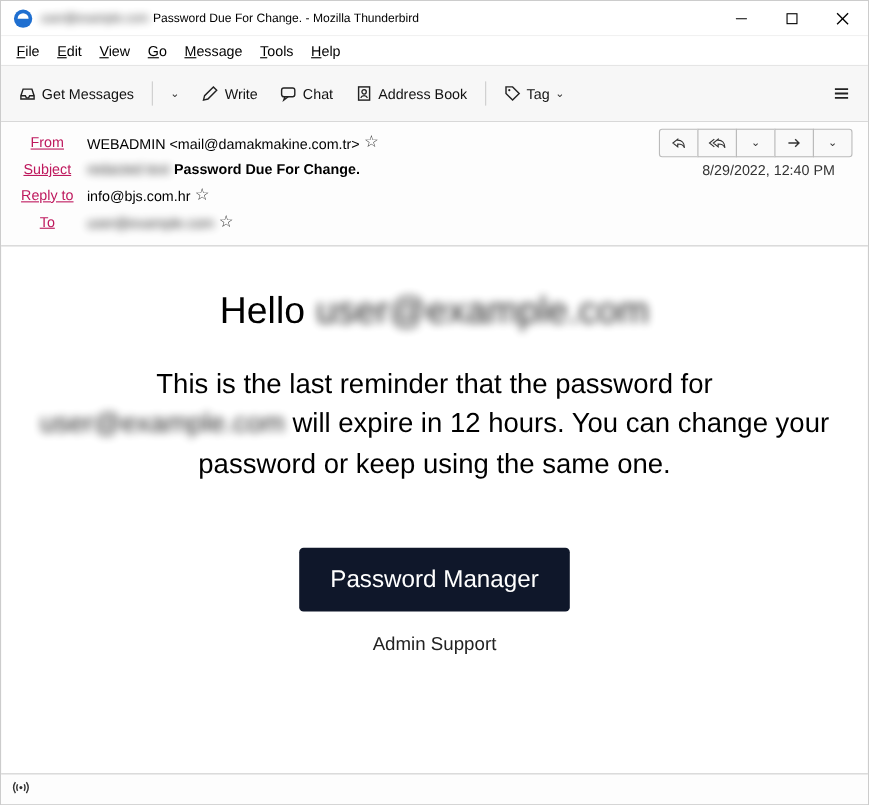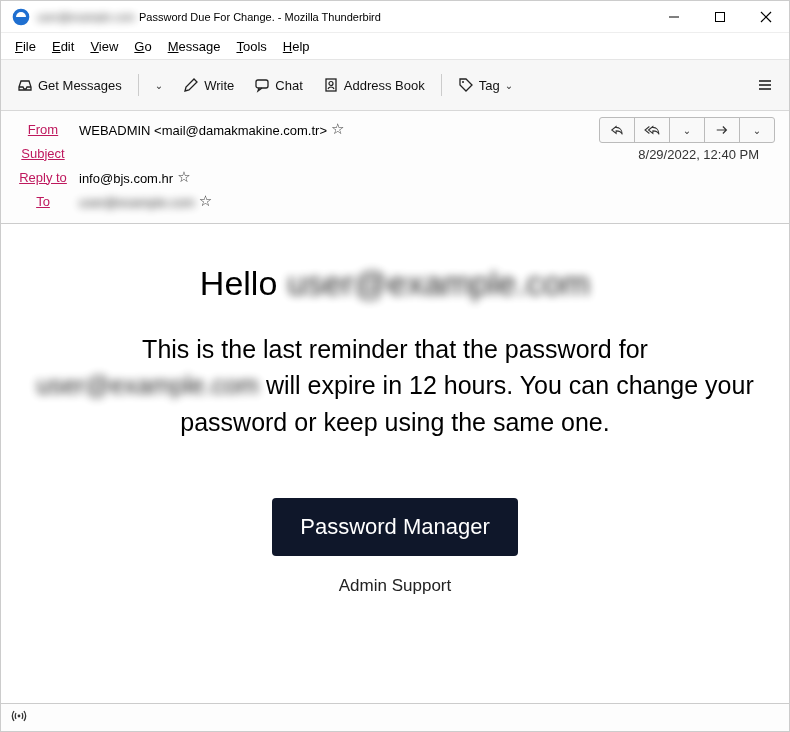--- a/index.html
+++ b/index.html
@@ -340,20 +340,24 @@
     <div class="hdr-row">
       <div class="hdr-label">From</div>
       <div class="hdr-value">
         <span>WEBADMIN &lt;mail@damakmakine.com.tr&gt;</span>
         <span class="star">☆</span>
       </div>
     </div>
 
     <div class="hdr-row">
       <div class="hdr-label">Subject</div>
+      <div class="hdr-value">
+        <span class="blurred">redacted text</span>
+        <strong>Password Due For Change.</strong>
+      </div>
     </div>
     <div class="datetime">8/29/2022, 12:40 PM</div>
 
     <div class="hdr-row">
       <div class="hdr-label">Reply to</div>
       <div class="hdr-value">
         <span>info@bjs.com.hr</span>
         <span class="star">☆</span>
       </div>
     </div>

